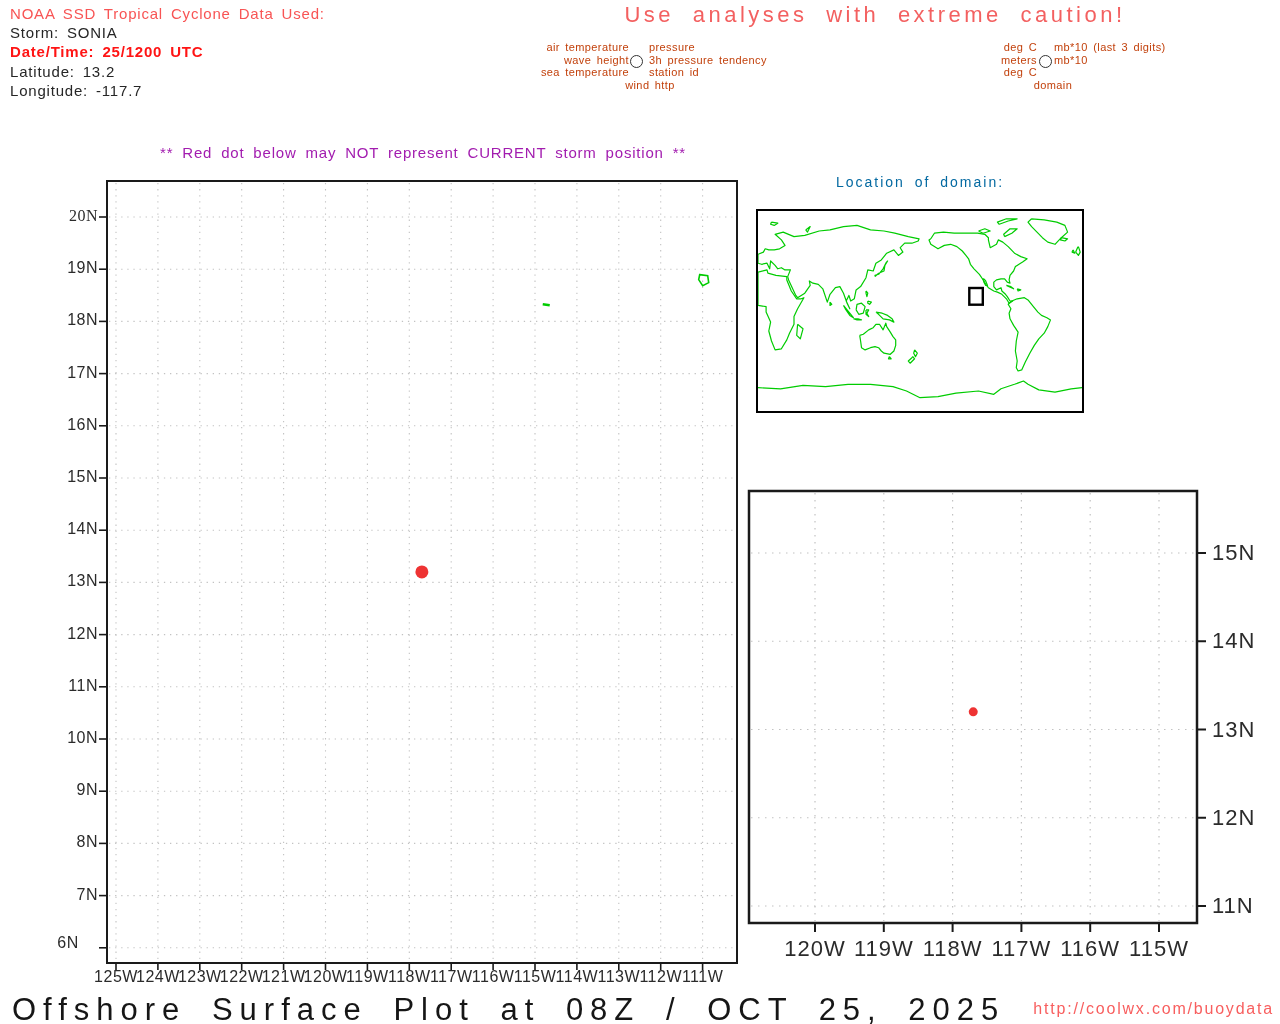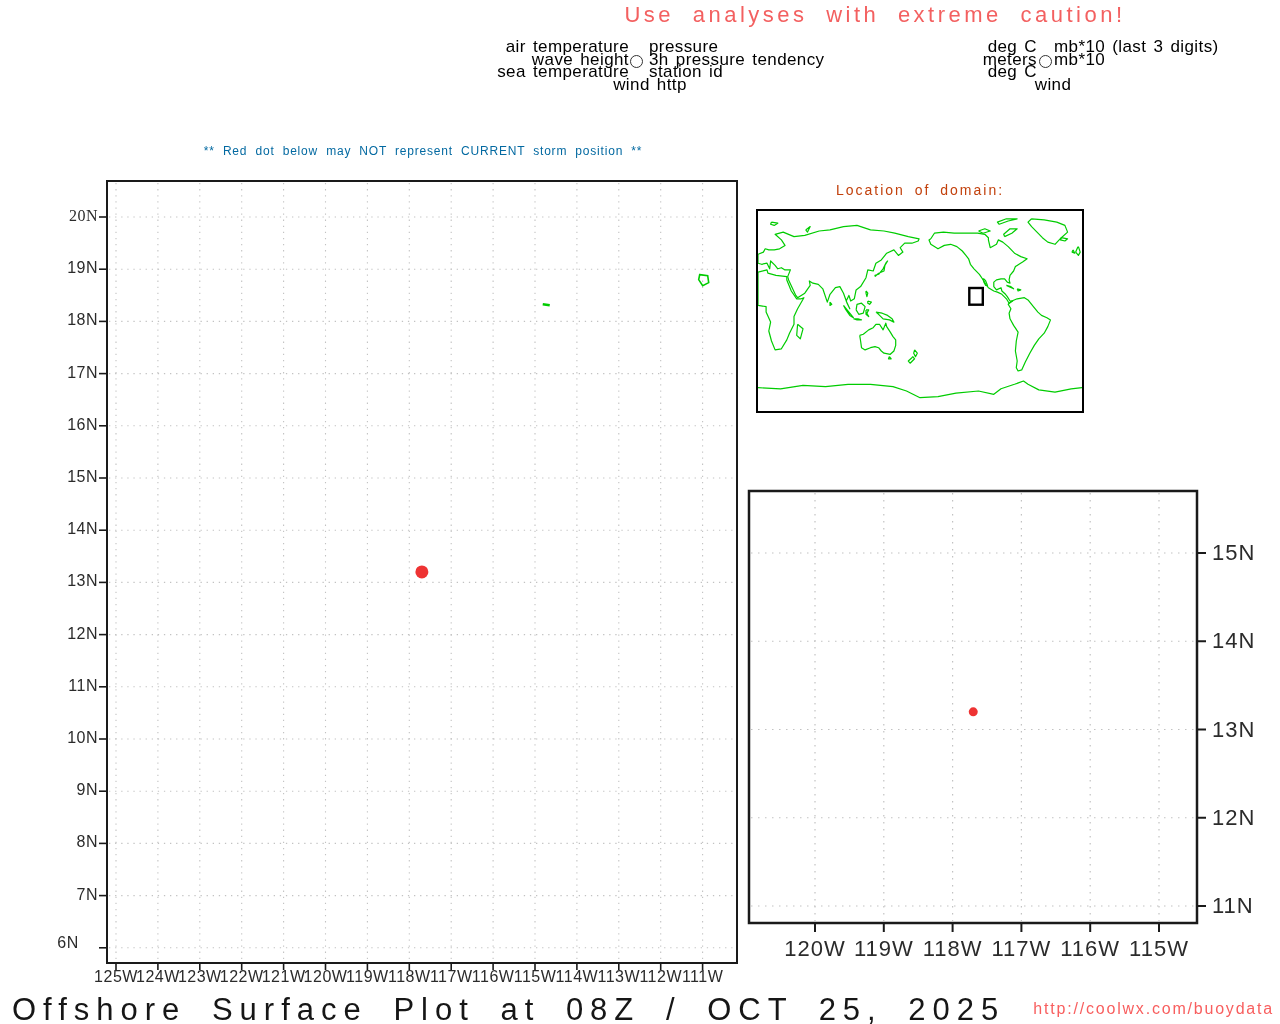--- a/index.html
+++ b/index.html
@@ -3,38 +3,45 @@
 <meta charset="utf-8">
 <style>
   html,body{margin:0;padding:0;background:#ffffff;}
   #root{position:relative;width:1280px;height:1024px;background:#ffffff;overflow:hidden;
         font-family:"Liberation Sans","DejaVu Sans",sans-serif;color:#262626;}
   .abs{position:absolute;white-space:nowrap;}
   .hdr{font-size:15px;letter-spacing:0.8px;word-spacing:3px;line-height:19.2px;}
   .red{color:#f85454;}
   .boldred{color:#ff1414;font-weight:bold;}
   .caution{font-size:22px;letter-spacing:3.5px;word-spacing:9px;color:#f36060;}
-  .legend{font-size:17px;letter-spacing:0.4px;word-spacing:2px;line-height:12.7px;color:#000000;}
+  .legend{font-size:11px;letter-spacing:0.4px;word-spacing:2px;line-height:12.7px;color:#c2410c;}
   .legend div{height:12.7px;}
   .circle{position:absolute;width:13px;height:13px;border:1.6px solid #333;border-radius:50%;box-sizing:border-box;background:#fff;}
-  .warning{font-size:12px;letter-spacing:0.8px;word-spacing:4px;color:#0369a1;}
-  .maptitle{font-size:14px;letter-spacing:2px;word-spacing:4px;color:#c2410c;margin-top:8px;}
+  .warning{font-size:15px;letter-spacing:0.8px;word-spacing:4px;color:#a21caf;}
+  .maptitle{font-size:14px;letter-spacing:2px;word-spacing:4px;color:#0369a1;}
   .tick-main{position:absolute;font-size:16px;letter-spacing:0.5px;color:#2b2b2b;}
   .tick-inset{position:absolute;font-size:22px;letter-spacing:1px;color:#2b2b2b;}
   .footer-title{font-size:31px;letter-spacing:7px;word-spacing:10px;color:#161616;}
   .footer-url{font-size:16px;letter-spacing:1.8px;color:#f85e5e;}
   .mapbox{position:absolute;border:2px solid #000;box-sizing:border-box;background:#fff;}
   svg{display:block;}
   #plot-layer{position:absolute;left:0;top:0;pointer-events:none;}
 </style>
 </head>
 <body>
 
 <div id="root">
 
+  <div class="abs hdr" style="left:10px;top:4px;">
+    <div class="red">NOAA SSD Tropical Cyclone Data Used:</div>
+    <div>Storm: SONIA</div>
+    <div class="boldred">Date/Time: 25/1200 UTC</div>
+    <div>Latitude: 13.2</div>
+    <div>Longitude: -117.7</div>
+  </div>
 
   <div class="abs caution" style="left:875px;top:2px;transform:translateX(-50%);">Use analyses with extreme caution!</div>
 
   <div class="abs legend" style="right:651px;top:41px;text-align:right;">
     <div>air temperature</div>
     <div>wave height</div>
     <div>sea temperature</div>
   </div>
   <div class="circle" style="left:630px;top:55px;"></div>
   <div class="abs legend" style="left:649px;top:41px;">
@@ -47,21 +54,21 @@
   <div class="abs legend" style="right:243px;top:41px;text-align:right;">
     <div>deg C</div>
     <div>meters</div>
     <div>deg C</div>
   </div>
   <div class="circle" style="left:1039px;top:55px;"></div>
   <div class="abs legend" style="left:1054px;top:41px;">
     <div>mb*10 (last 3 digits)</div>
     <div>mb*10</div>
   </div>
-  <div class="abs legend" style="left:1003px;top:79px;width:100px;text-align:center;">wind</div>
+  <div class="abs legend" style="left:1003px;top:79px;width:100px;text-align:center;">domain</div>
 
   <div class="abs warning" style="left:423px;top:144px;transform:translateX(-50%);">** Red dot below may NOT represent CURRENT storm position **</div>
 
   <div class="abs maptitle" style="left:920px;top:174px;transform:translateX(-50%);">Location of domain:</div>
   <div class="mapbox" style="left:756px;top:209px;width:328px;height:204px;">
     <svg id="world-svg" width="324" height="200" viewBox="0 0 324 200">
         <polyline points="0.0,43.3 5.4,41.1 7.2,37.8 10.8,38.9 16.2,38.9 21.6,37.8 27.0,34.4 23.4,28.9 17.1,23.3 25.2,21.1 36.0,25.6 46.8,24.4 61.2,20.0 72.0,18.9 85.5,15.6 99.0,14.4 112.5,18.9 126.0,20.0 136.8,22.2 150.3,25.6 161.1,27.8 160.2,30.0 153.9,32.2 146.7,32.2 142.2,36.7 144.9,41.1 140.4,44.4 135.9,38.9 128.7,42.2 123.3,48.9 117.9,52.2 115.2,60.0 109.8,58.9 108.0,66.7 102.6,75.6 98.1,78.9 96.3,87.8 92.7,90.0 90.9,84.4 88.2,90.0 91.8,97.8 89.1,92.2 85.5,82.2 81.9,75.6 77.4,76.7 72.0,83.3 69.3,91.1 64.8,77.8 60.3,73.3 54.9,72.2 51.3,70.0 52.2,74.4 46.8,82.2 39.6,86.7 37.8,84.4 34.2,76.7 30.6,68.9 29.7,65.6 32.4,58.9 27.0,58.9 23.4,56.7 19.8,57.8 17.1,54.4 12.6,50.0 11.7,57.8 9.0,52.2 3.6,53.3 0.0,52.2 0.0,43.3" fill="none" stroke="#00cc00" stroke-width="1.2" stroke-linejoin="round"></polyline>
         <polyline points="0.0,61.1 9.0,58.9 9.9,62.2 18.0,64.4 28.8,65.6 28.8,68.9 33.3,80.0 38.7,87.8 43.2,87.8 45.9,86.7 39.6,97.8 36.0,105.6 36.0,113.3 31.5,122.2 28.8,128.9 23.4,137.8 17.1,138.9 13.5,130.0 10.8,120.0 12.6,111.1 8.1,101.1 8.1,95.6 0.0,94.4 0.0,61.1" fill="none" stroke="#00cc00" stroke-width="1.2" stroke-linejoin="round"></polyline>
         <polyline points="39.6,113.3 45.0,117.8 42.3,127.8 38.7,124.4 39.6,113.3" fill="none" stroke="#00cc00" stroke-width="1.2" stroke-linejoin="round"></polyline>
         <polyline points="72.0,91.1 73.8,93.3 72.0,94.4 72.0,91.1" fill="none" stroke="#00cc00" stroke-width="1.2" stroke-linejoin="round"></polyline>

